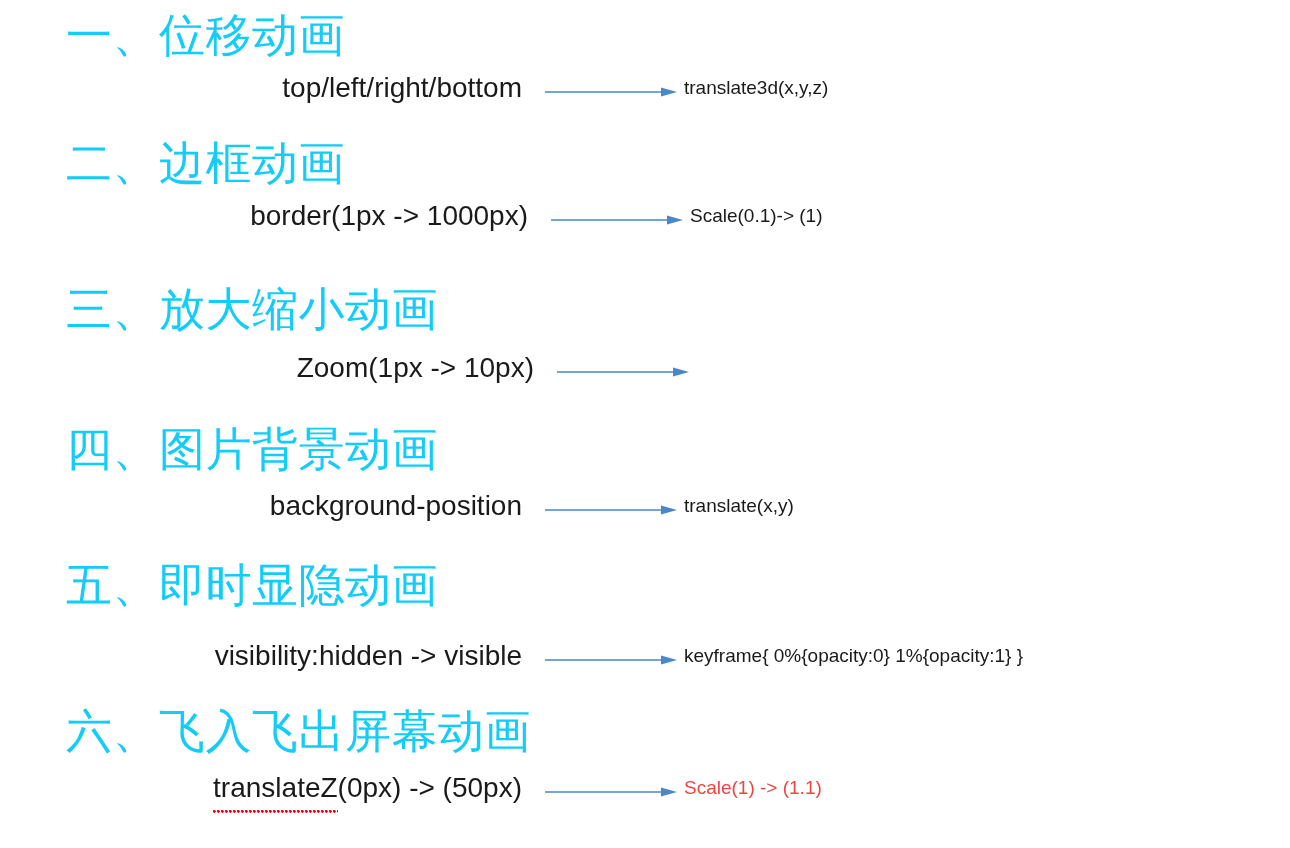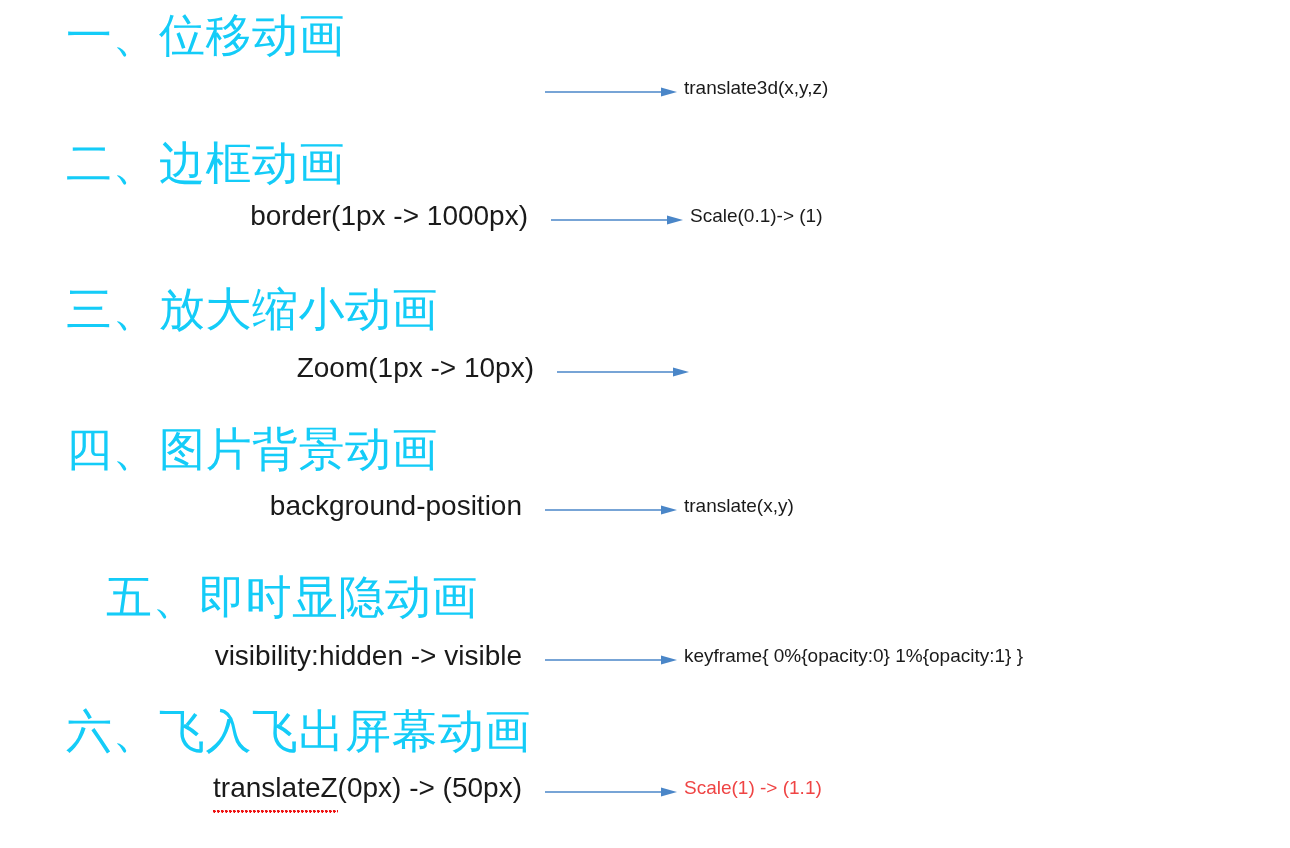--- a/index.html
+++ b/index.html
@@ -94,20 +94,21 @@
   }
 </style>
 </head>
 <body>
 
 <div class="page" style="background: rgb(255, 255, 255);">
 
   <div class="section" style="top:12px;">
     <div class="heading" style="top: 0px; color: rgb(20, 204, 248);">一、位移动画</div>
     <div class="mapping-row" style="top:54px;">
+      <div class="src-text" style="color: rgb(26, 26, 26);">top/left/right/bottom</div>
       <div class="arrow">
         <svg width="132" height="10" viewBox="0 0 132 10" xmlns="http://www.w3.org/2000/svg">
           <line x1="0" y1="5" x2="118" y2="5" stroke="#4a86c8" stroke-width="1.6"></line>
           <polygon points="116,0.6 132,5 116,9.4" fill="#4a86c8"></polygon>
         </svg>
       </div>
       <div class="dst-text" style="color: rgb(26, 26, 26);">translate3d(x,y,z)</div>
     </div>
   </div>
 
@@ -146,21 +147,21 @@
         <svg width="132" height="10" viewBox="0 0 132 10" xmlns="http://www.w3.org/2000/svg">
           <line x1="0" y1="5" x2="118" y2="5" stroke="#4a86c8" stroke-width="1.6"></line>
           <polygon points="116,0.6 132,5 116,9.4" fill="#4a86c8"></polygon>
         </svg>
       </div>
       <div class="dst-text" style="color: rgb(26, 26, 26);">translate(x,y)</div>
     </div>
   </div>
 
   <div class="section" style="top:562px;">
-    <div class="heading" style="top: 12px; color: rgb(20, 204, 248); margin-left: 40px;">五、即时显隐动画</div>
+    <div class="heading" style="top: 0px; color: rgb(20, 204, 248);">五、即时显隐动画</div>
     <div class="mapping-row" style="top:72px;">
       <div class="src-text" style="color: rgb(26, 26, 26);">visibility:hidden -&gt; visible</div>
       <div class="arrow">
         <svg width="132" height="10" viewBox="0 0 132 10" xmlns="http://www.w3.org/2000/svg">
           <line x1="0" y1="5" x2="118" y2="5" stroke="#4a86c8" stroke-width="1.6"></line>
           <polygon points="116,0.6 132,5 116,9.4" fill="#4a86c8"></polygon>
         </svg>
       </div>
       <div class="dst-text" style="color: rgb(26, 26, 26);">keyframe{ 0%{opacity:0} 1%{opacity:1} }</div>
     </div>

